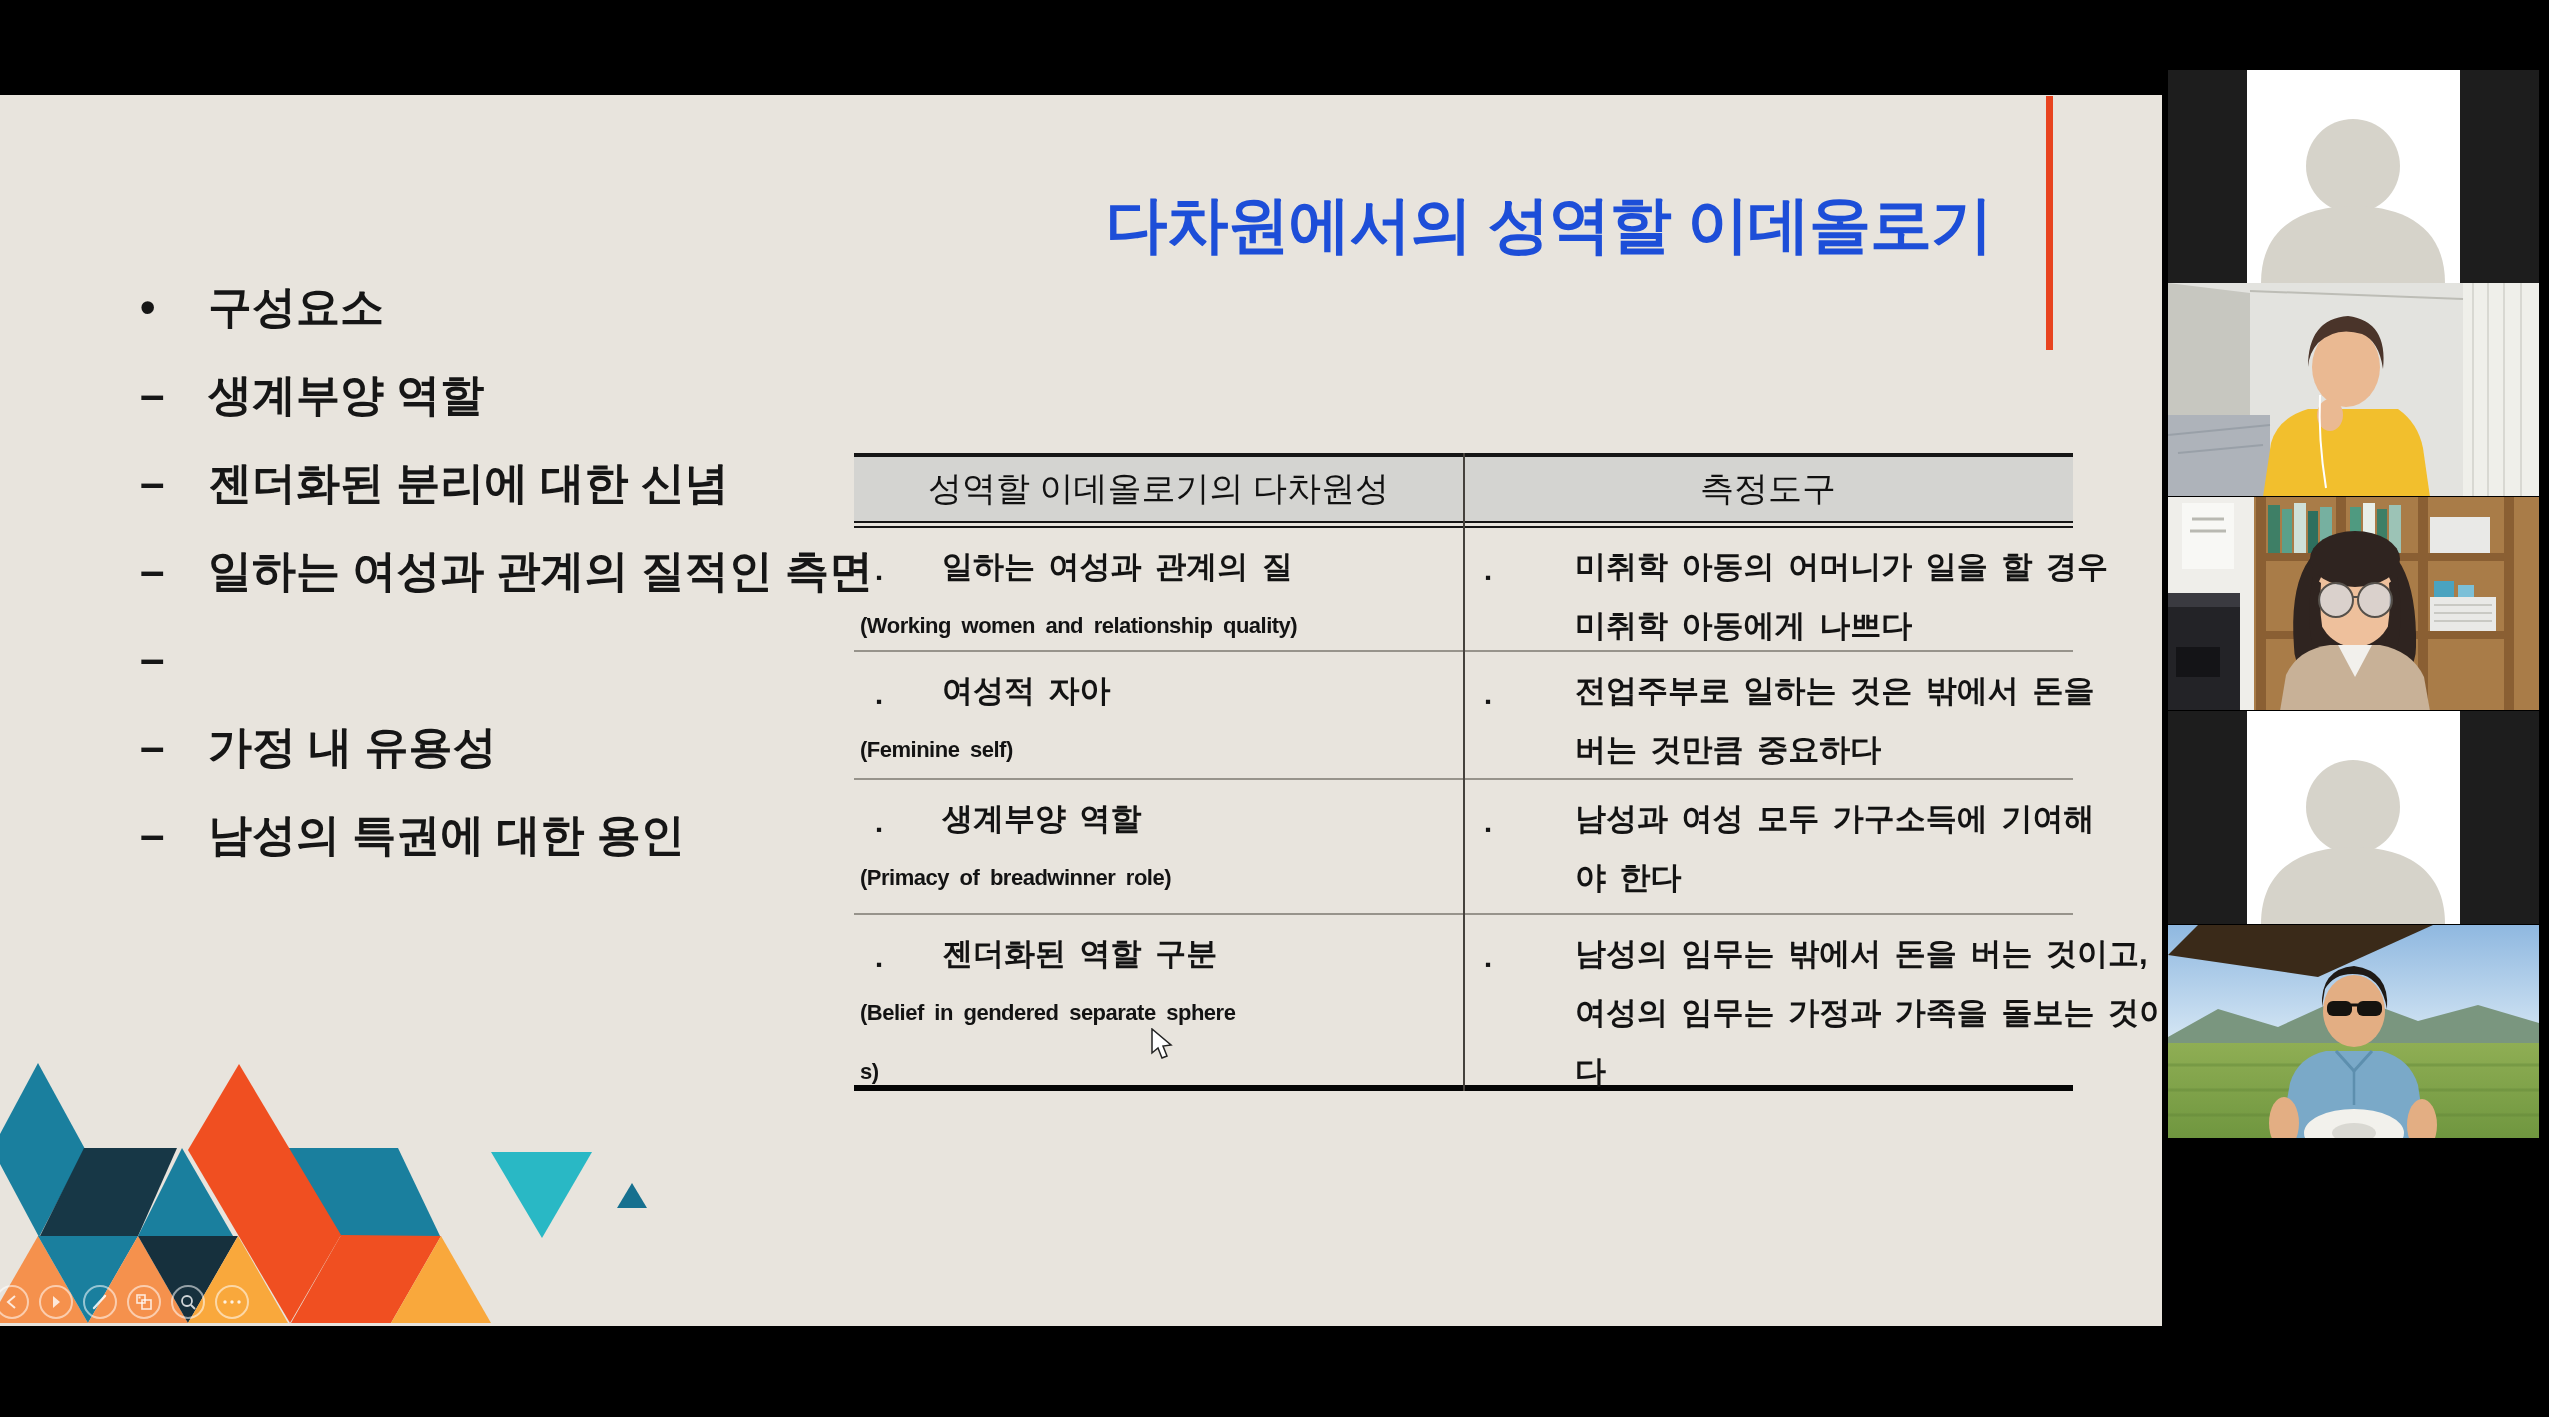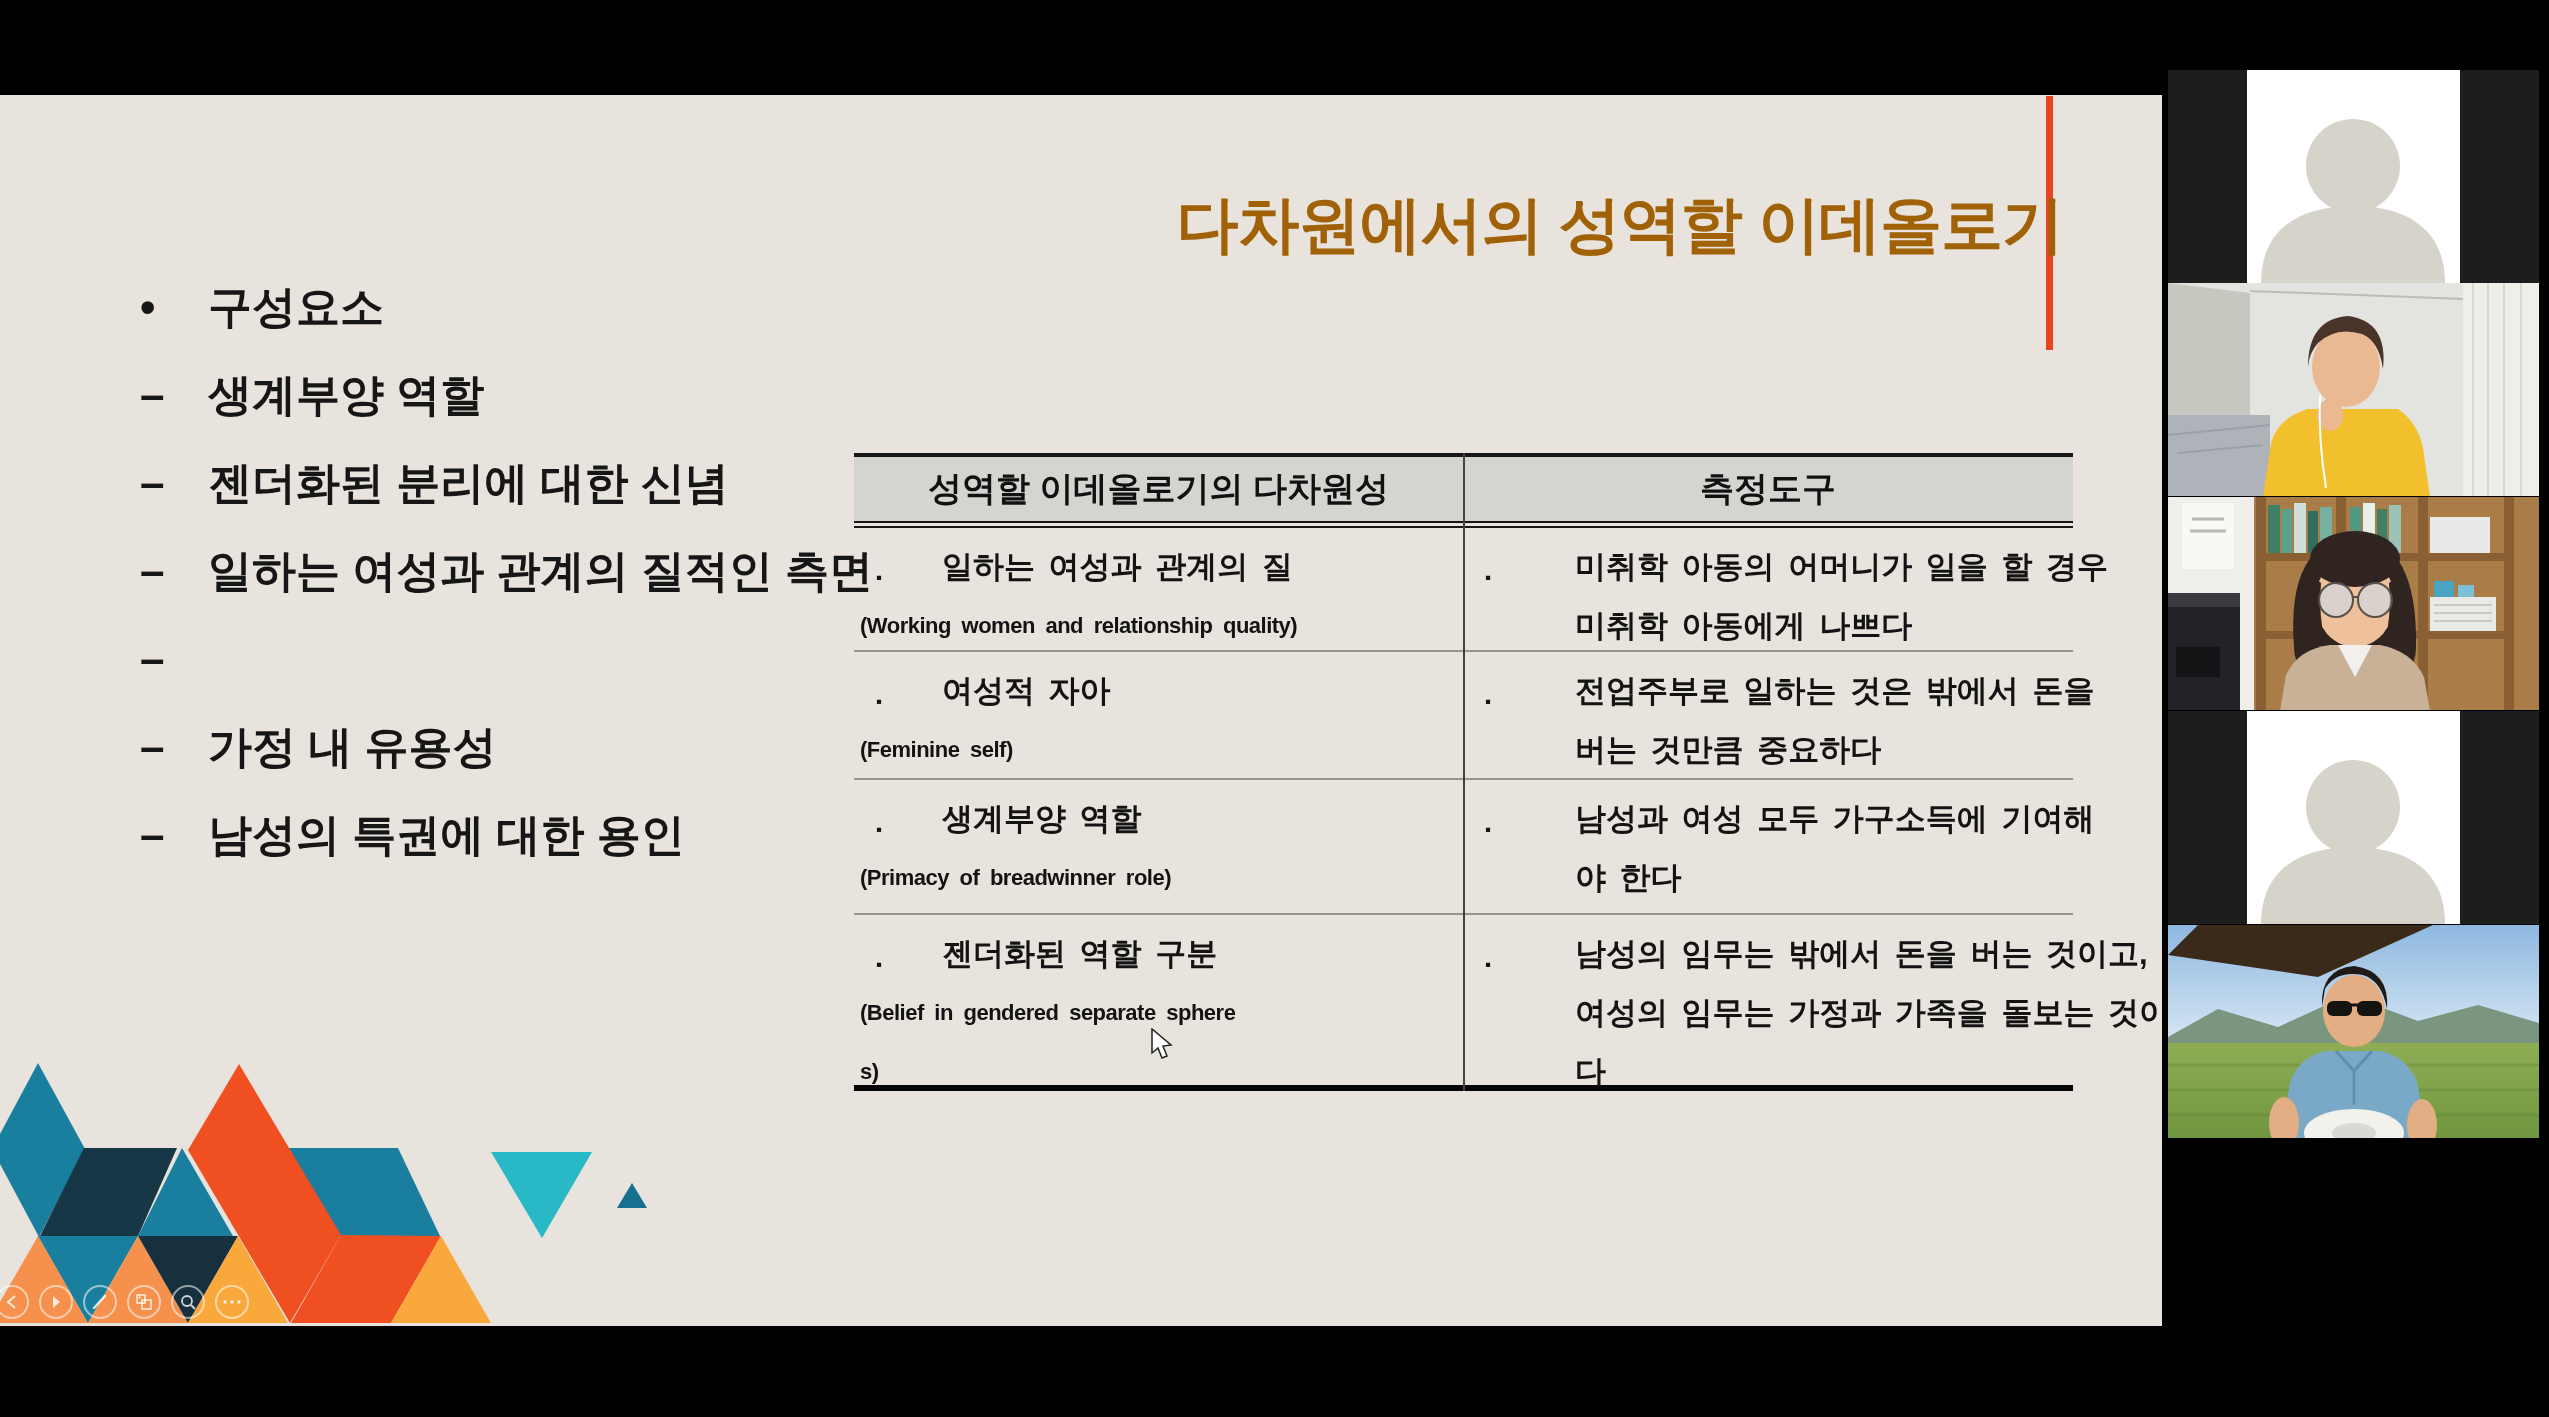--- a/index.html
+++ b/index.html
@@ -2,35 +2,35 @@
 <html><head>
 <meta charset="utf-8">
 <style>
   html,body{margin:0;padding:0;background:#000;}
   .stage{position:relative;width:2549px;height:1417px;background:#000;overflow:hidden;
          font-family:"Liberation Sans","DejaVu Sans",sans-serif;color:#131313;}
 
   
   .slide{position:absolute;left:0;top:95px;width:2162px;height:1231px;background:#e8e4dd;}
   .accent-bar{position:absolute;left:2046px;top:1px;width:7px;height:254px;background:#e8441f;}
-  .slide-title{position:absolute;left:1013px;top:46px;width:1050px;text-align:right;
-               font-size:62px;font-weight:800;letter-spacing:-1px;color:#a16207;white-space:nowrap;}
+  .slide-title{position:absolute;left:942px;top:46px;width:1050px;text-align:right;
+               font-size:62px;font-weight:800;letter-spacing:-1px;color:#1d4ed8;white-space:nowrap;}
 
   
   .bullet-list{position:absolute;left:140px;top:168px;width:820px;list-style:none;margin:0;padding:0;}
   .bullet-item{display:flex;align-items:center;height:88px;font-size:44px;font-weight:700;color:#161616;}
   .bullet-marker{width:68px;flex:0 0 68px;font-weight:800;}
   .bullet-text{white-space:nowrap;}
 
   
   .gr-table{position:absolute;left:854px;top:358px;width:1219px;}
   .tbl-topline{height:0;border-top:4px solid #161616;}
   .tbl-header{display:grid;grid-template-columns:609px 610px;height:64px;background:#d4d4d1;}
   .tbl-header .hcell{display:flex;align-items:center;justify-content:center;
-                     font-size:34px;font-weight:700;color:#111;}
+                     font-size:34px;font-weight:400;color:#111;}
   .tbl-dbl{height:3px;border-top:2px solid #161616;border-bottom:2px solid #161616;}
   .trow{display:grid;grid-template-columns:609px 610px;border-top:2px solid #97938b;}
   .trow:first-child{border-top:none;}
   .tcell{position:relative;font-size:31px;font-weight:700;line-height:59px;padding-top:9px;
          color:#131313;white-space:nowrap;word-spacing:5px;}
   .cell-bullet{position:absolute;left:22px;top:20px;font-size:17px;}
   .ko-line{padding-left:88px;}
   .en-line{padding-left:6px;font-weight:600;font-size:22px;letter-spacing:-0.5px;}
   .m-line{padding-left:112px;}
   .tbl-bottomline{height:0;border-top:6px solid #050505;}

